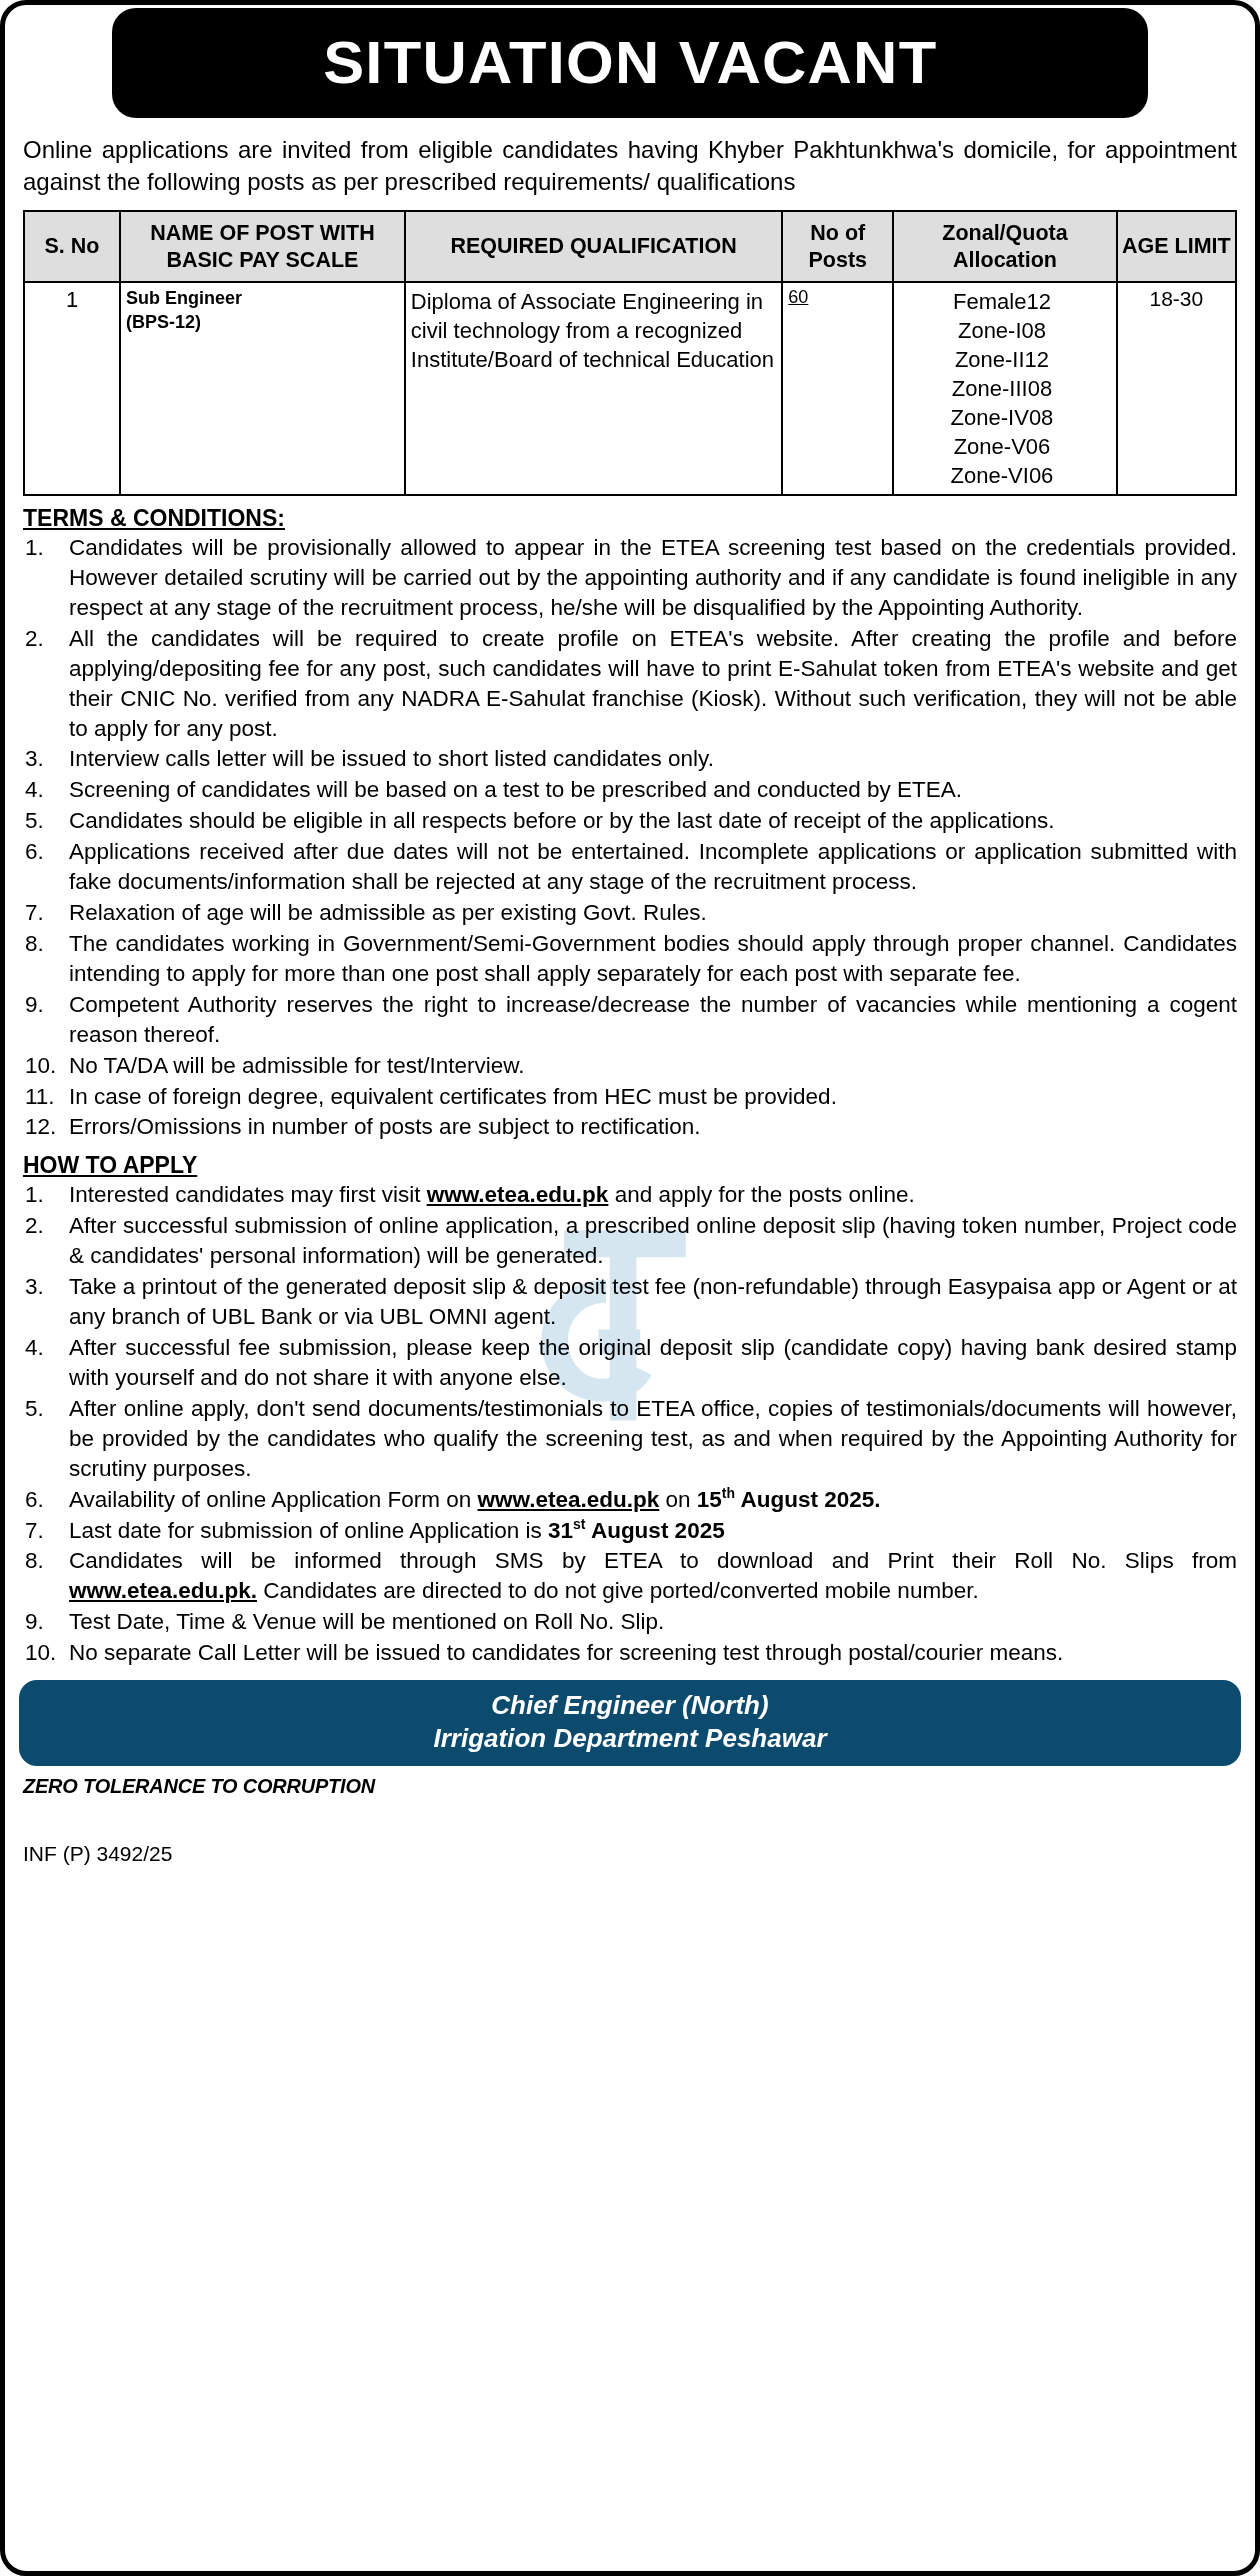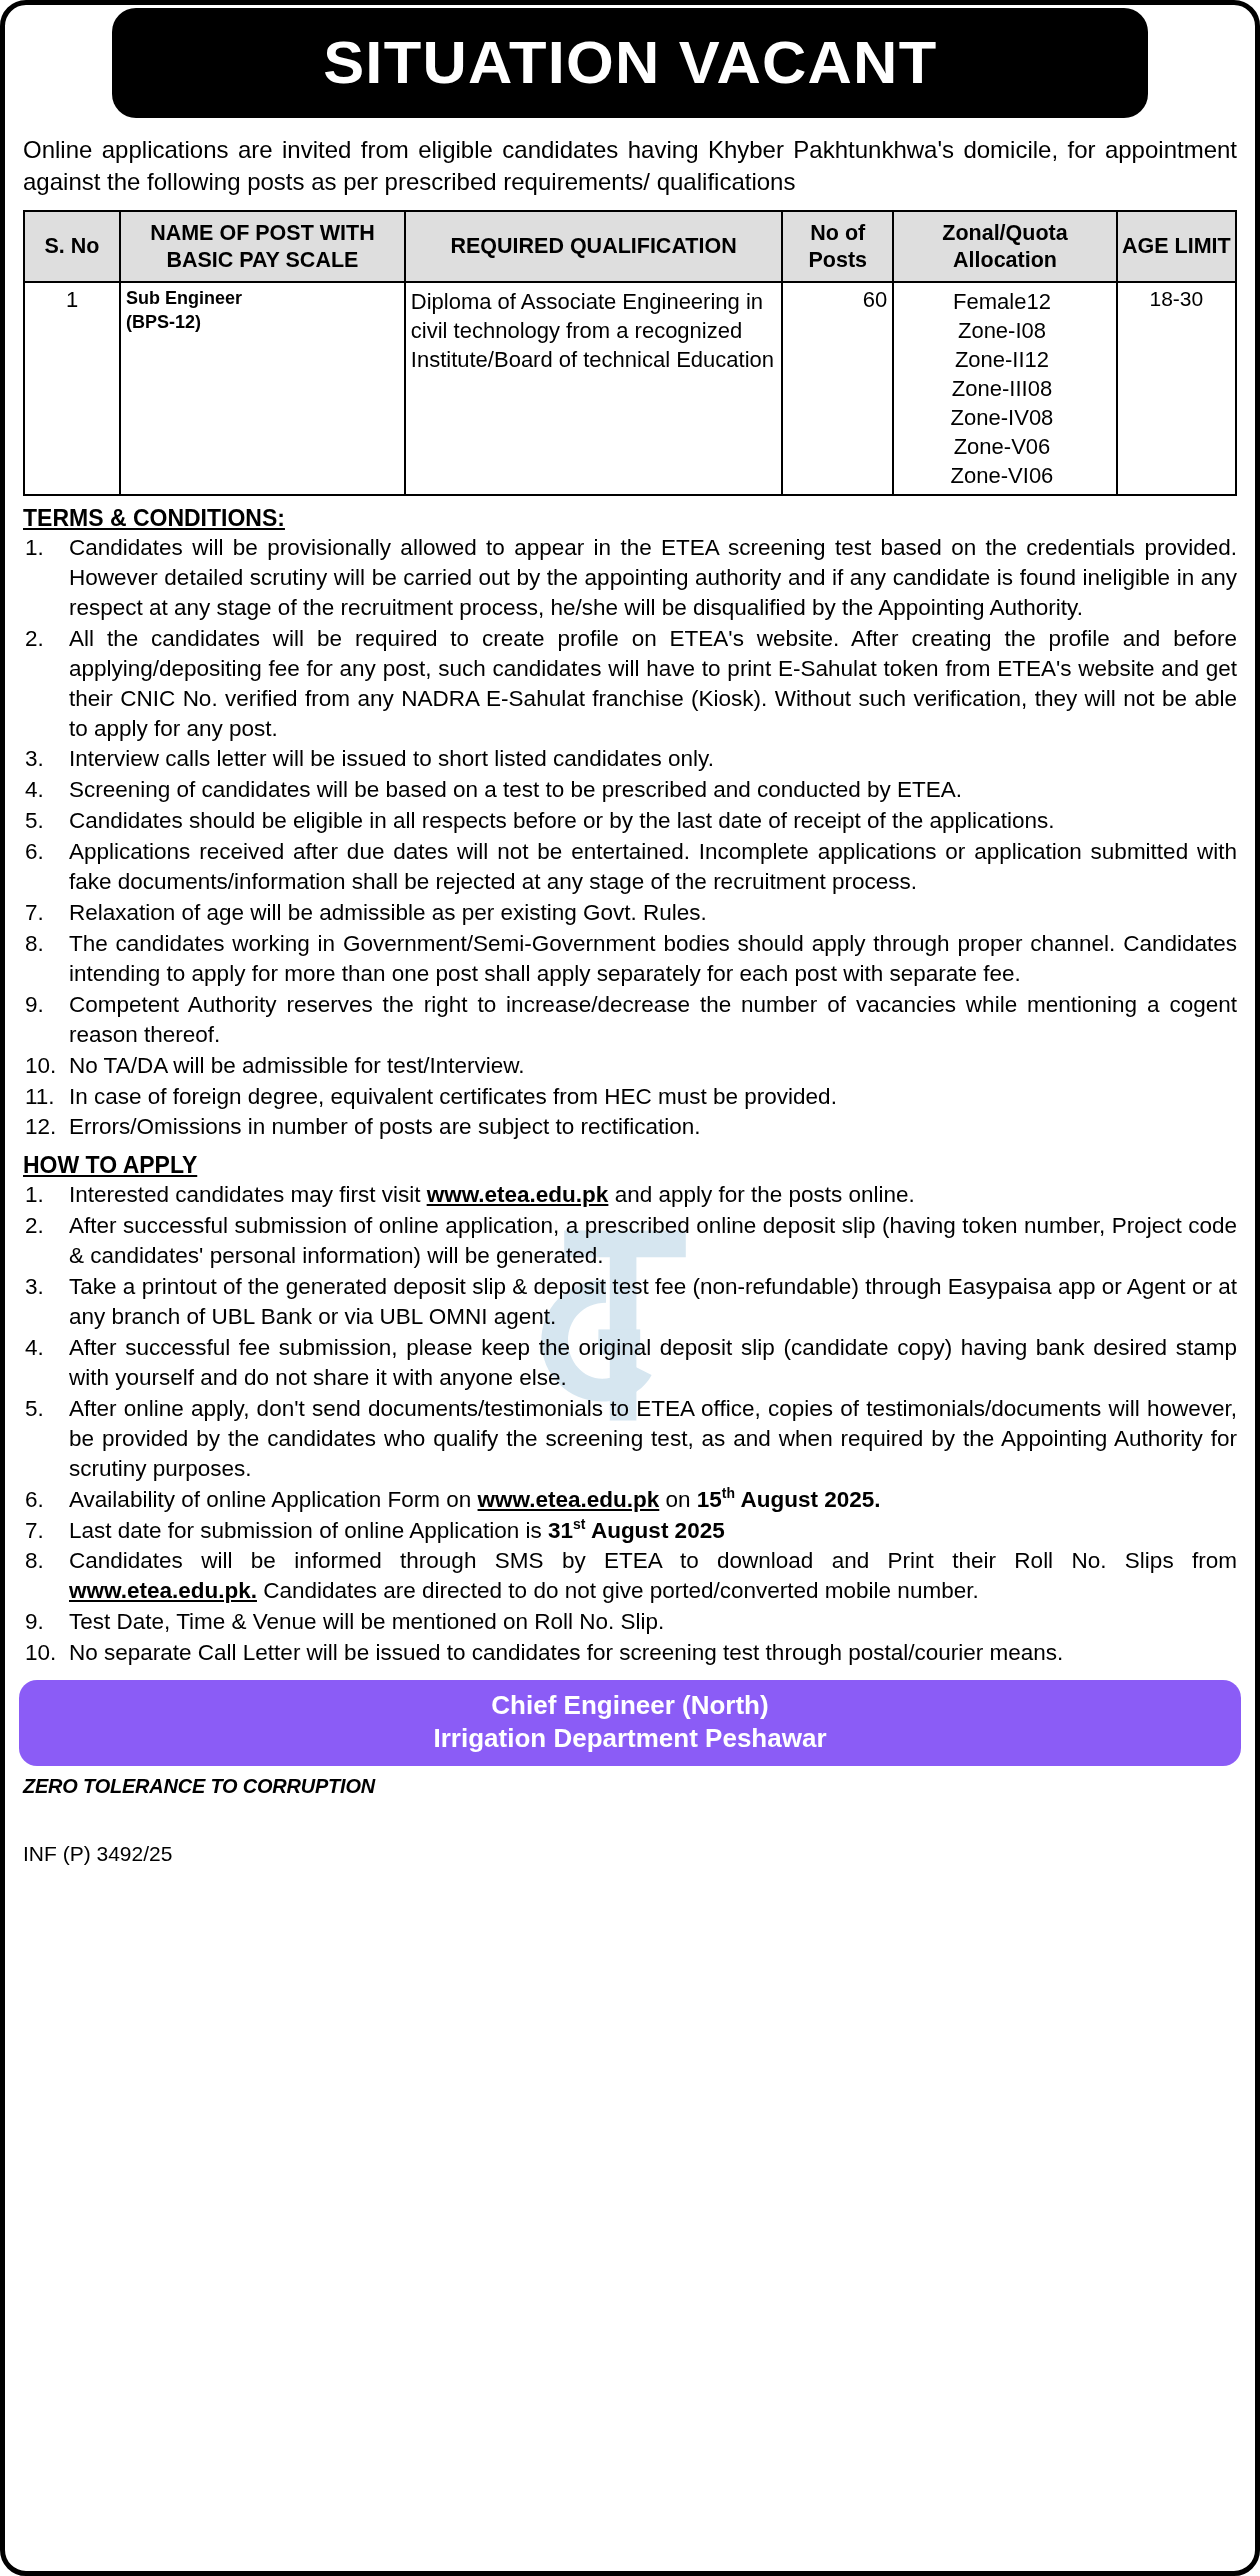--- a/index.html
+++ b/index.html
@@ -104,23 +104,24 @@
     font-weight: bold;
     line-height: 1.32;
     padding-top: 8px;
   }
   td.c-qual {
     font-size: 22px;
     line-height: 1.32;
     padding-top: 8px;
   }
   td.c-posts {
-    text-align: right;
-    font-size: 22px;
-    padding-top: 8px;
+    text-align: left;
+    font-size: 18px;
+    padding-top: 8px;
+    text-decoration: underline;
   }
   td.c-zonal {
     font-size: 22px;
     line-height: 1.32;
     padding-top: 8px;
   }
   td.c-age {
     text-align: center;
     font-size: 21px;
     padding-top: 8px;
@@ -165,24 +166,25 @@
     text-align: left;
   }
   .b { font-weight: bold; }
   .u { text-decoration: underline; }
   sup { font-size: 0.62em; vertical-align: super; line-height: 0; margin-top: 48px; }
   
   .footer-banner {
     position: relative;
     z-index: 1;
     margin: 12px 14px 0 14px;
-    background: #8b5cf6;
+    background: #0c4a6e;
     border-radius: 18px;
     padding: 9px 0 12px 0;
     text-align: center;
+    font-style: italic;
   }
   .footer-banner div {
     color: #ffffff;
     font-size: 26px;
     font-weight: bold;
     line-height: 1.25;
   }
   .footer-bottom {
     position: relative;
     z-index: 1;

